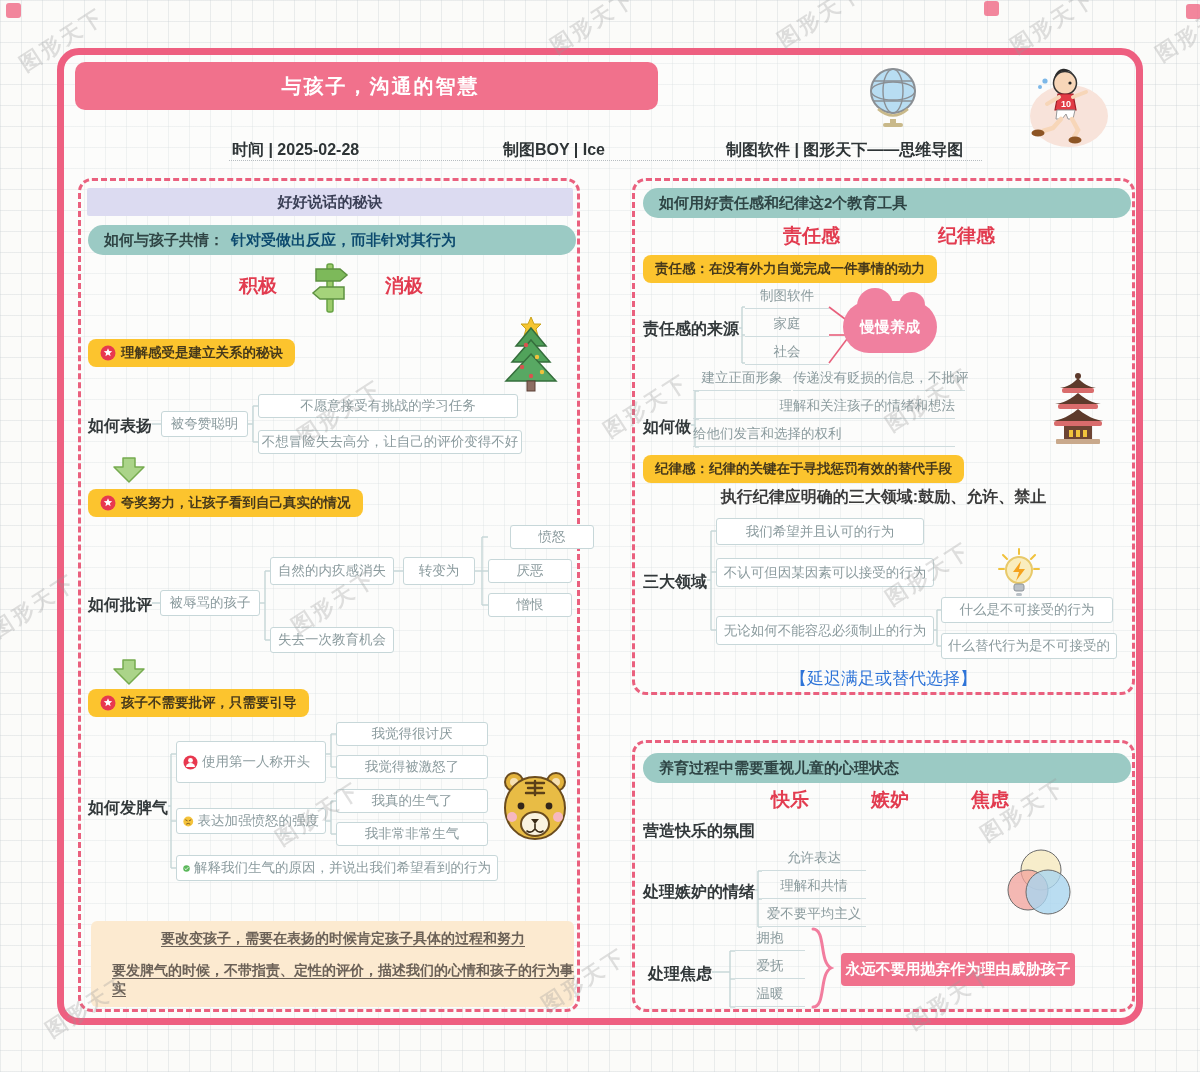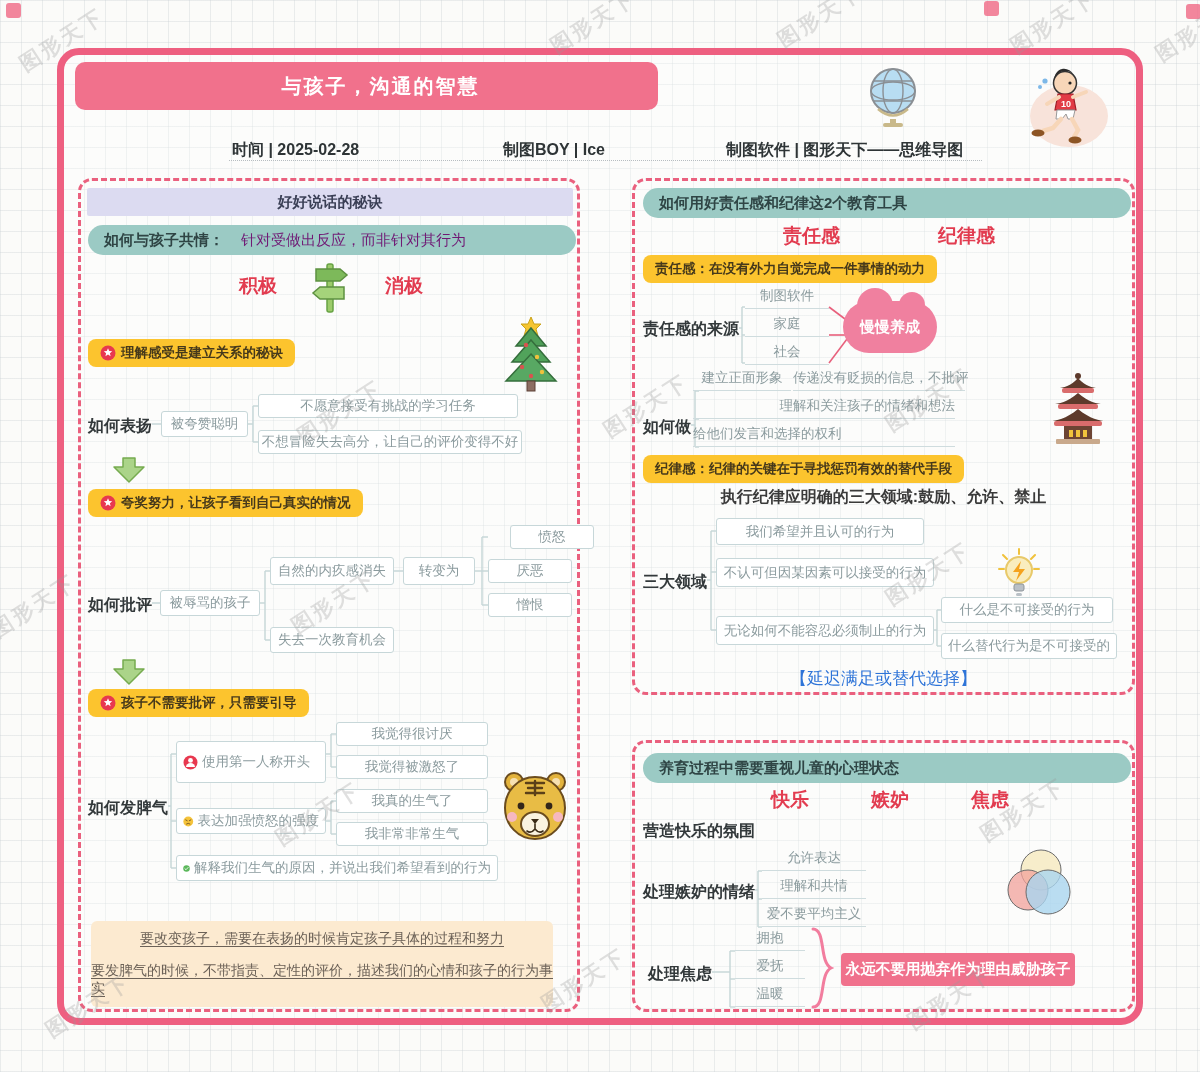--- a/index.html
+++ b/index.html
@@ -16,33 +16,33 @@
     color:#fff;font-weight:bold;font-size:20px;letter-spacing:2px;padding-left:28px;}
   .meta{position:absolute;font-weight:bold;font-size:16px;color:#2e3436;white-space:nowrap;}
   .metaline{position:absolute;left:229px;top:160px;width:753px;border-bottom:1.5px dotted #b7bdc1;}
   .panel{position:absolute;border:3px dashed #ea607e;border-radius:14px;box-sizing:border-box;}
   .connectors{position:absolute;left:0;top:0;z-index:0;}
   .node{z-index:1;}
   .lavbar{position:absolute;background:#dcdbf1;display:flex;align-items:center;justify-content:center;
     font-weight:bold;font-size:15px;color:#3a3f55;border-radius:2px;}
   .tealbar{position:absolute;background:#9bcac4;border-radius:15px;display:flex;align-items:center;
     padding:0 16px;font-size:15px;color:#2f4545;font-weight:bold;height:30px;box-sizing:border-box;white-space:nowrap;}
-  .tealbar .sub{font-weight:normal;color:#701a75;margin-left:17px;}
+  .tealbar .sub{font-weight:bold;color:#0c4a6e;margin-left:7px;}
   .redh{position:absolute;color:#e23c50;font-weight:bold;font-size:19px;white-space:nowrap;}
   .ytip{position:absolute;background:#fcc42e;border-radius:8px;display:flex;align-items:center;
     padding:0 12px;height:28px;font-weight:bold;color:#46391b;font-size:13.5px;gap:5px;white-space:nowrap;}
   .nlabel{position:absolute;font-weight:bold;color:#33393b;font-size:16px;white-space:nowrap;}
   .mbox{position:absolute;background:#fff;border:1.5px solid #c7d7d9;border-radius:3px;color:#8b9b9e;
     font-size:13.5px;display:flex;align-items:center;justify-content:center;white-space:nowrap;
     padding:0 6px;box-sizing:border-box;gap:4px;}
   .mbox.lft{justify-content:flex-start;}
   .uitem{position:absolute;text-align:center;font-size:13.5px;color:#8b9b9e;
     border-bottom:1.5px solid #cfdcde;padding-bottom:4px;white-space:nowrap;box-sizing:border-box;height:22px;}
   .note{position:absolute;background:#fcead0;border-radius:6px;display:flex;flex-direction:column;
-    align-items:center;justify-content:center;gap:14px;color:#6b6157;font-size:14px;font-weight:normal;}
+    align-items:center;justify-content:center;gap:14px;color:#6b6157;font-size:14px;font-weight:bold;padding-left:21px;}
   .note span{text-decoration:underline;text-underline-offset:3px;}
   .cloud{position:absolute;background:#f0809f;border-radius:26px;display:flex;align-items:center;justify-content:center;}
   .cloud::before{content:"";position:absolute;width:36px;height:36px;background:#f0809f;border-radius:50%;top:-13px;left:14px;}
   .cloud::after{content:"";position:absolute;width:26px;height:26px;background:#f0809f;border-radius:50%;top:-9px;right:12px;}
   .cloud span{position:relative;color:#fff;font-weight:bold;font-size:15px;z-index:1;}
   .bluef{position:absolute;left:0;right:0;text-align:center;color:#2e74d8;font-weight:normal;font-size:17px;}
   .threet{position:absolute;left:0;right:0;text-align:center;color:#3a3a3a;font-weight:bold;font-size:16px;}
   .warn{position:absolute;background:#f0718c;border-radius:4px;color:#fff;font-weight:bold;font-size:15px;
     display:flex;align-items:center;justify-content:center;white-space:nowrap;}
   .wm{position:absolute;color:#9a9a9a;opacity:.30;font-weight:bold;font-size:21px;letter-spacing:3px;

